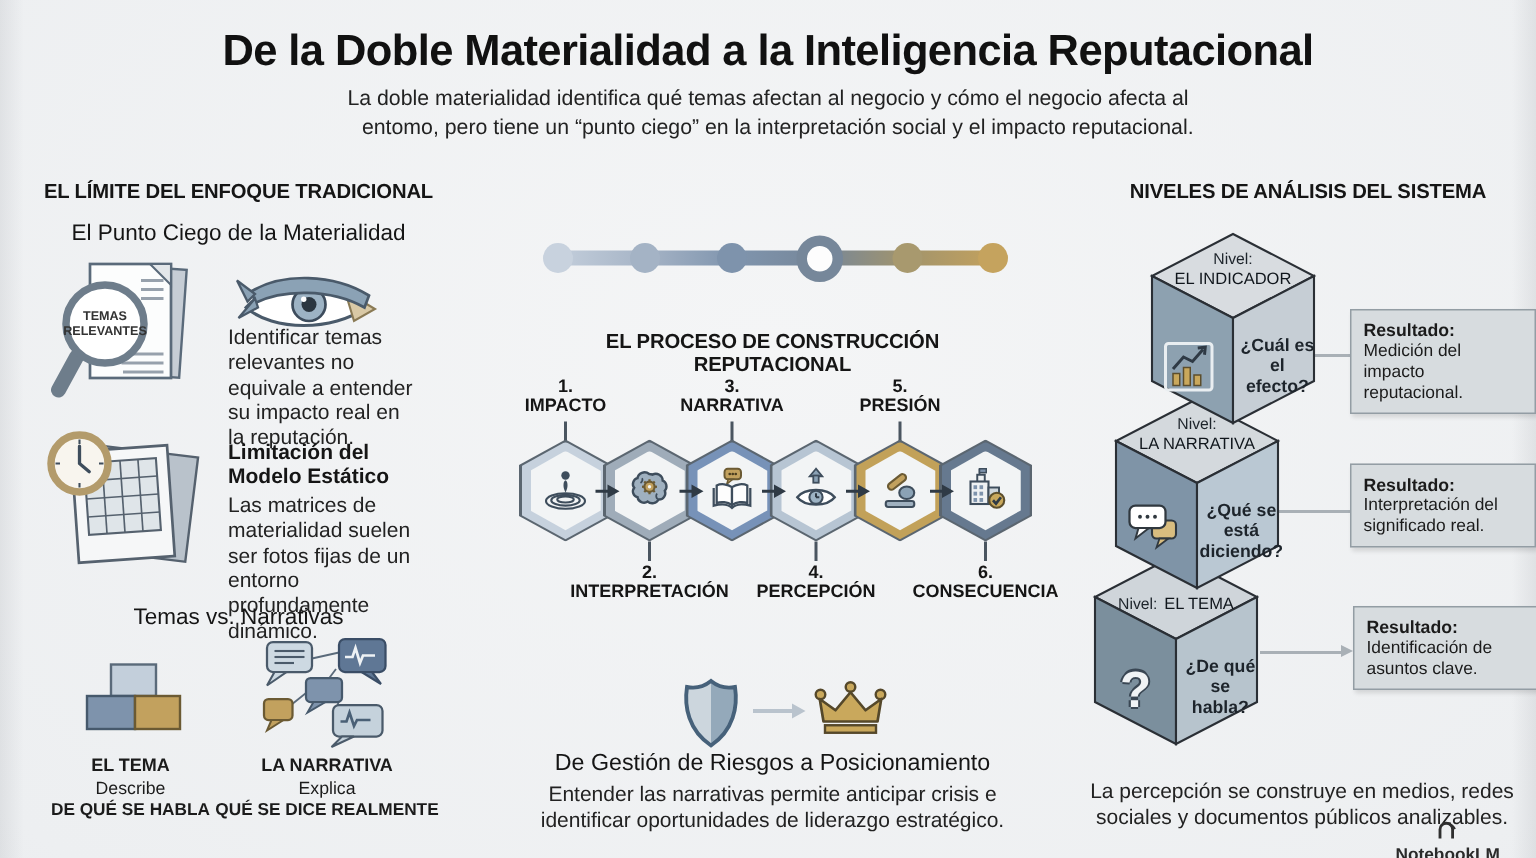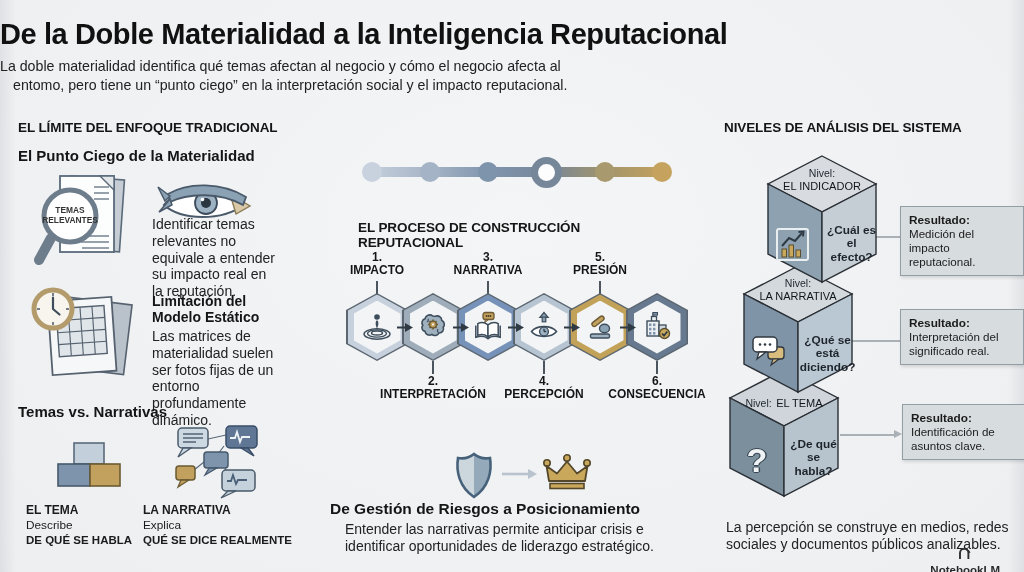--- a/index.html
+++ b/index.html
@@ -2,27 +2,27 @@
 <html><head>
 <meta charset="utf-8">
 <style>
   html,body{margin:0;padding:0;background:#d9dbde;}
   #canvas{
     position:relative;width:1024px;height:572px;overflow:hidden;
     font-family:"Liberation Sans",sans-serif;color:#1b1b1b;
     background:radial-gradient(120% 150% at 50% 40%, #f4f5f6 0%, #edeff1 55%, #e1e3e6 100%);
   }
   .abs{position:absolute;}
-  .ctr{text-align:left;}
+  .ctr{text-align:center;}
   
   .main-title{font-size:29px;font-weight:800;letter-spacing:-.4px;color:#111;}
   .subtitle{font-size:14.2px;color:#222;}
   
   .sec-h{font-size:13.5px;font-weight:800;color:#151515;letter-spacing:-.1px;}
-  .sub-h{font-size:15px;font-weight:700;color:#151515;}
+  .sub-h{font-size:15px;font-weight:400;color:#151515;}
   .body-t{font-size:14px;line-height:1.2;color:#222;}
   .mini-h{font-size:14px;font-weight:800;line-height:1.15;color:#151515;}
   .lab-b{font-size:12px;font-weight:800;}
   .lab-n{font-size:11.8px;}
   
   .tl-bar{position:absolute;top:167px;height:10px;}
   .tl-dot{position:absolute;top:162px;width:20px;height:20px;border-radius:50%;}
   .tl-ring{position:absolute;top:157px;width:17px;height:17px;border-radius:50%;background:#fdfdfd;border:7px solid #76879a;}
   
   .hex{position:absolute;width:62px;height:68px;}

